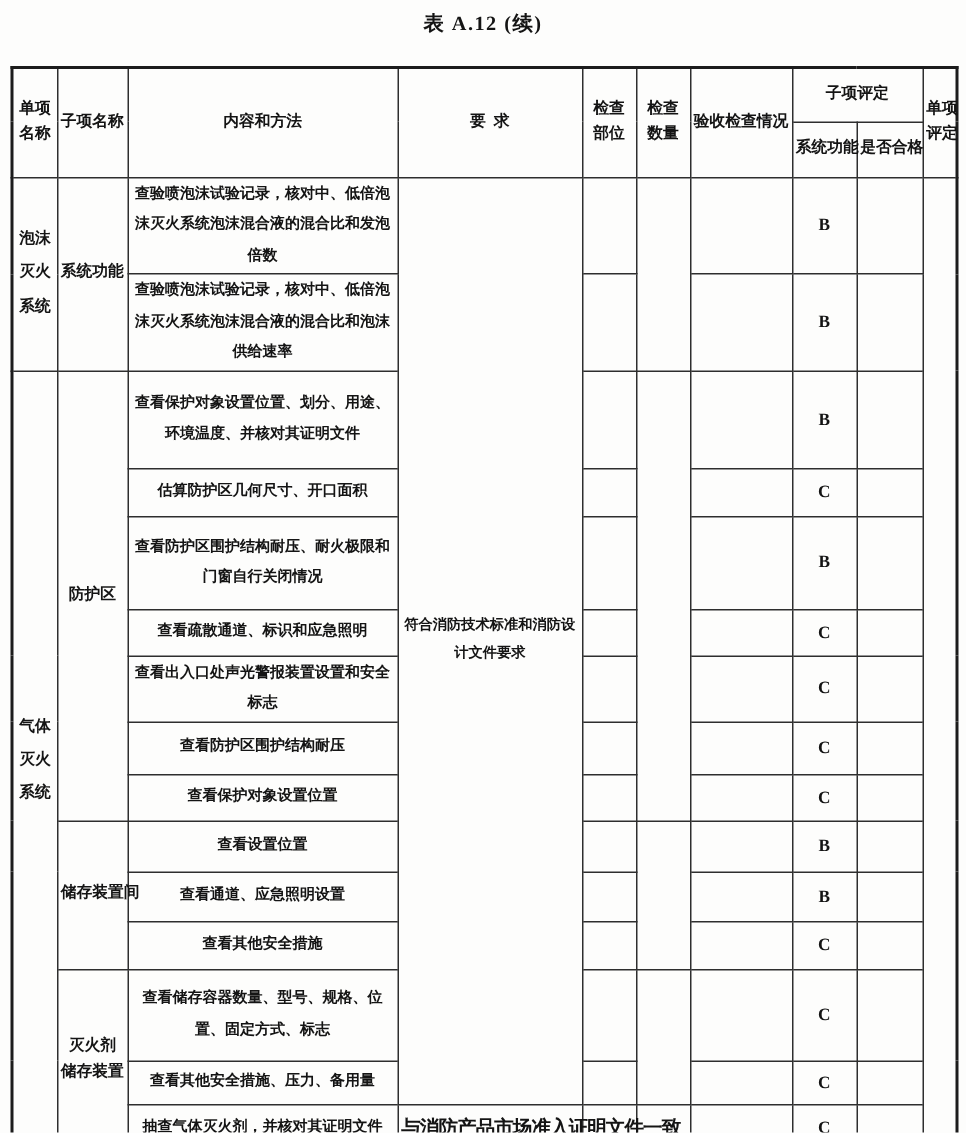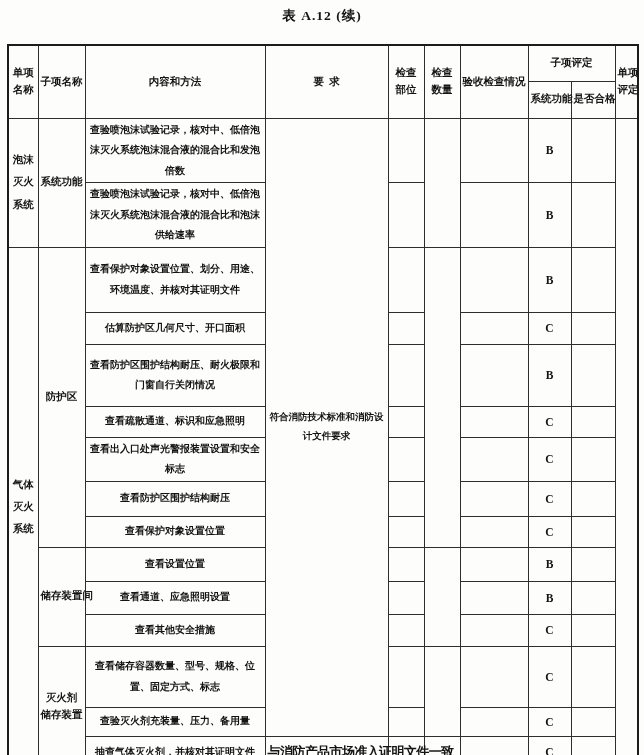--- a/index.html
+++ b/index.html
@@ -215,21 +215,21 @@
 储存装置</td>
       <td class="content">查看储存容器数量、型号、规格、位置、固定方式、标志</td>
       <td class="empty"></td>
       <td class="empty" rowspan="2"></td>
       <td class="empty"></td>
       <td class="rating">C</td>
       <td class="empty"></td>
     </tr>
 
     <tr style="height:29px">
-      <td class="content">查验灭火剂充装量、压力、备用量</td>
+      <td class="content">查看其他安全措施、压力、备用量</td>
       <td class="empty"></td>
       <td class="empty"></td>
       <td class="rating">C</td>
       <td class="empty"></td>
     </tr>
 
     <tr style="height:32px">
       <td class="content">抽查气体灭火剂，并核对其证明文件</td>
       <td class="req-last">与消防产品市场准入证明文件一致</td>
       <td class="empty"></td>

